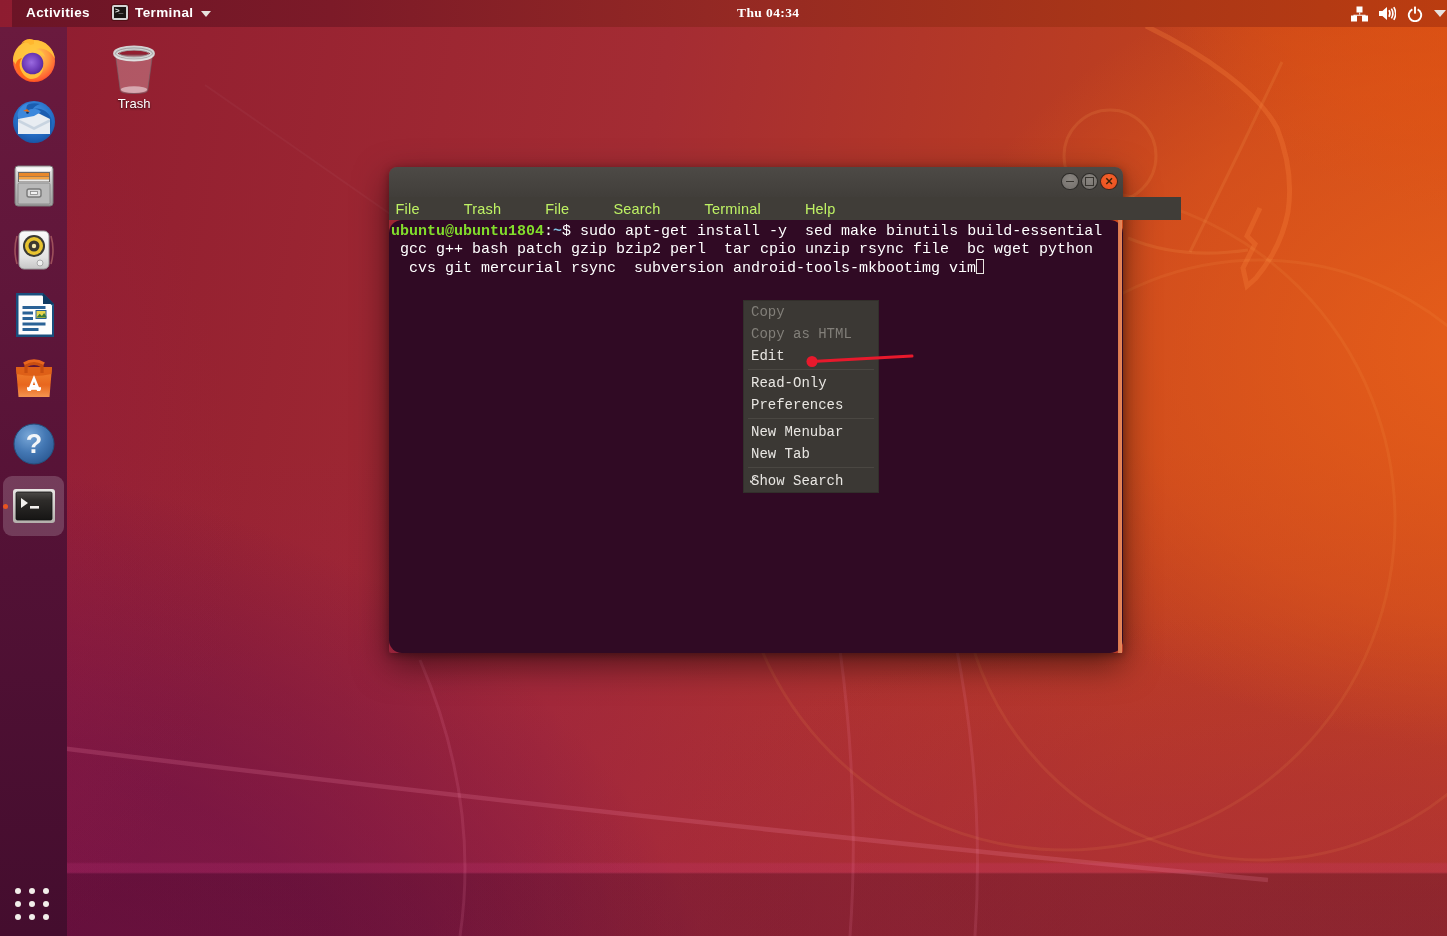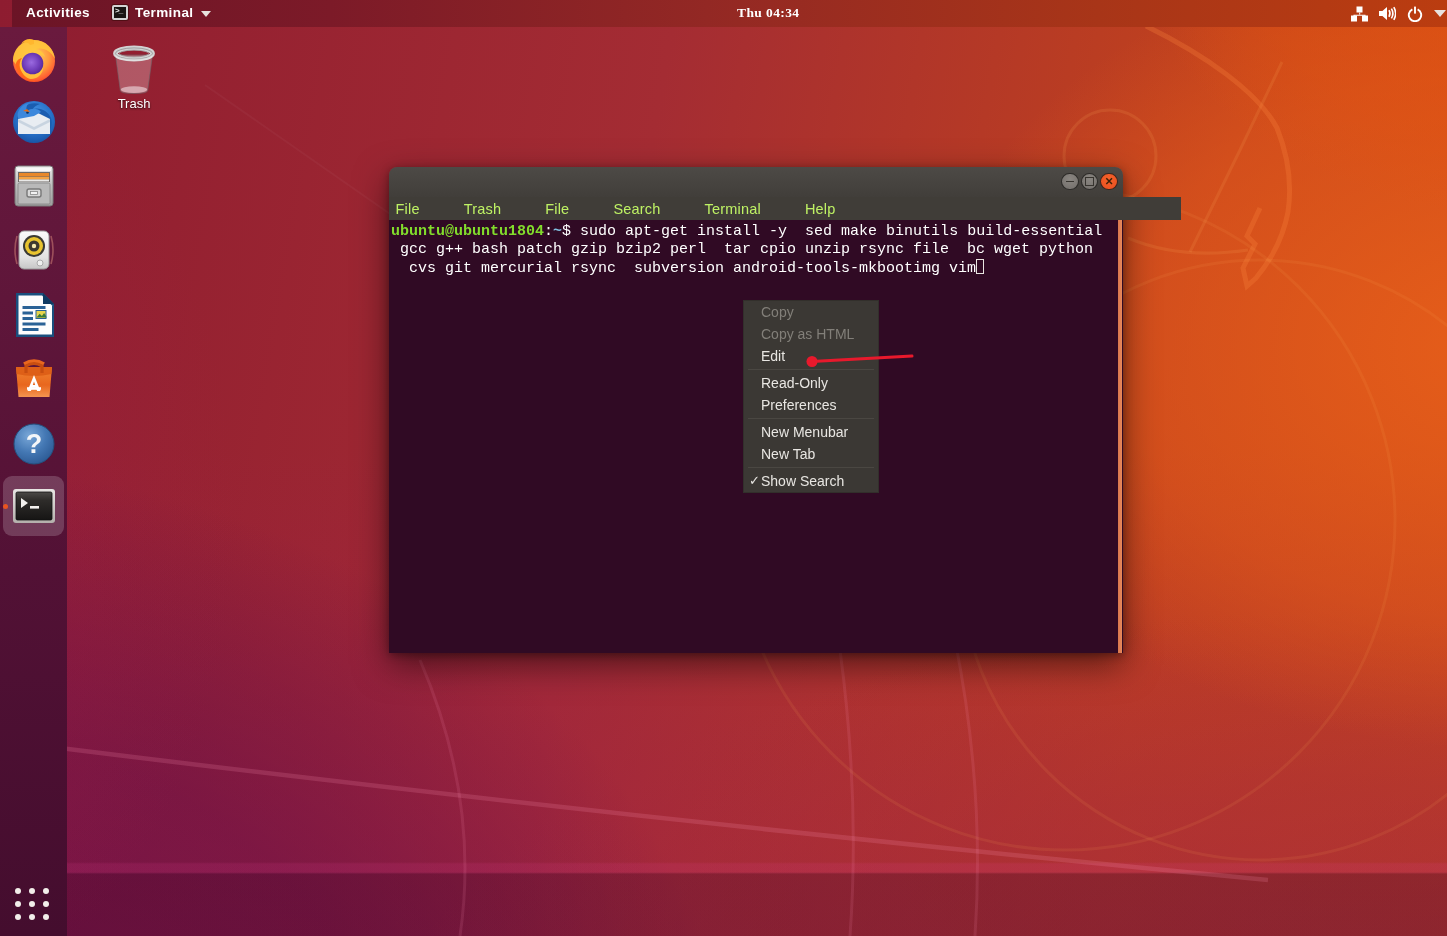--- a/index.html
+++ b/index.html
@@ -75,39 +75,40 @@
   .btn-close:after { content:"\2715"; position:absolute; left:3.8px; top:1.2px; font-size:10.5px; font-weight:700; color:#3c2008; }
   .menubar {
     position:absolute; left:0; top:30px; width:792px; height:23px;
     background:#403d38; color:#bef264; font-size:14.5px;
     display:flex; align-items:center; padding-left:0px; letter-spacing:0.2px;gap:31px;
   }
   .menubar span { padding:0 6.5px; }
   .tcontent {
     position:absolute; left:0; top:53px; width:734px; height:433px;
     background:#300a24;
+    border-radius:13px;
   }
   .scrollbar { position:absolute; right:1px; top:0px; width:4px; height:433px;
     background:linear-gradient(90deg,#d8784e,#e8895c); }
   pre.term {
     position:absolute; left:2px; top:3px;
     font-family:"Liberation Mono", monospace; font-size:15px; line-height:18px;
     color:#ffffff; letter-spacing:0px;
   }
   .pgreen { color:#82dc2c; font-weight:700; }
   .pblue  { color:#80bfdf; font-weight:700; }
   .cursor { display:inline-block; width:8px; height:15px; border:1px solid #e8e4e0; vertical-align:-2px; }
 
   
   .cmenu {
     position:absolute; left:743px; top:300px; width:136px; height:193px;
     background:#3b3834; border:1px solid #322f2b;
     font-size:14px; color:#e8e6e2;
   }
-  .mi { height:22px; line-height:22px; padding-left:17px; white-space:nowrap; }
+  .mi { height:22px; line-height:22px; padding-left:7px; white-space:nowrap;font-family:Liberation Mono, monospace; }
   .mi.dis { color:#827f79; }
   .msep { height:1px; background:#4a4742; margin:2px 4px 2px 4px; }
   .mcheck { position:relative; }
   .mcheck:before { content:"\2713"; position:absolute; left:5px; font-size:13px; }
 
   
   .ann { position:absolute; left:740px; top:340px; }
 </style>
 </head>
 <body>

